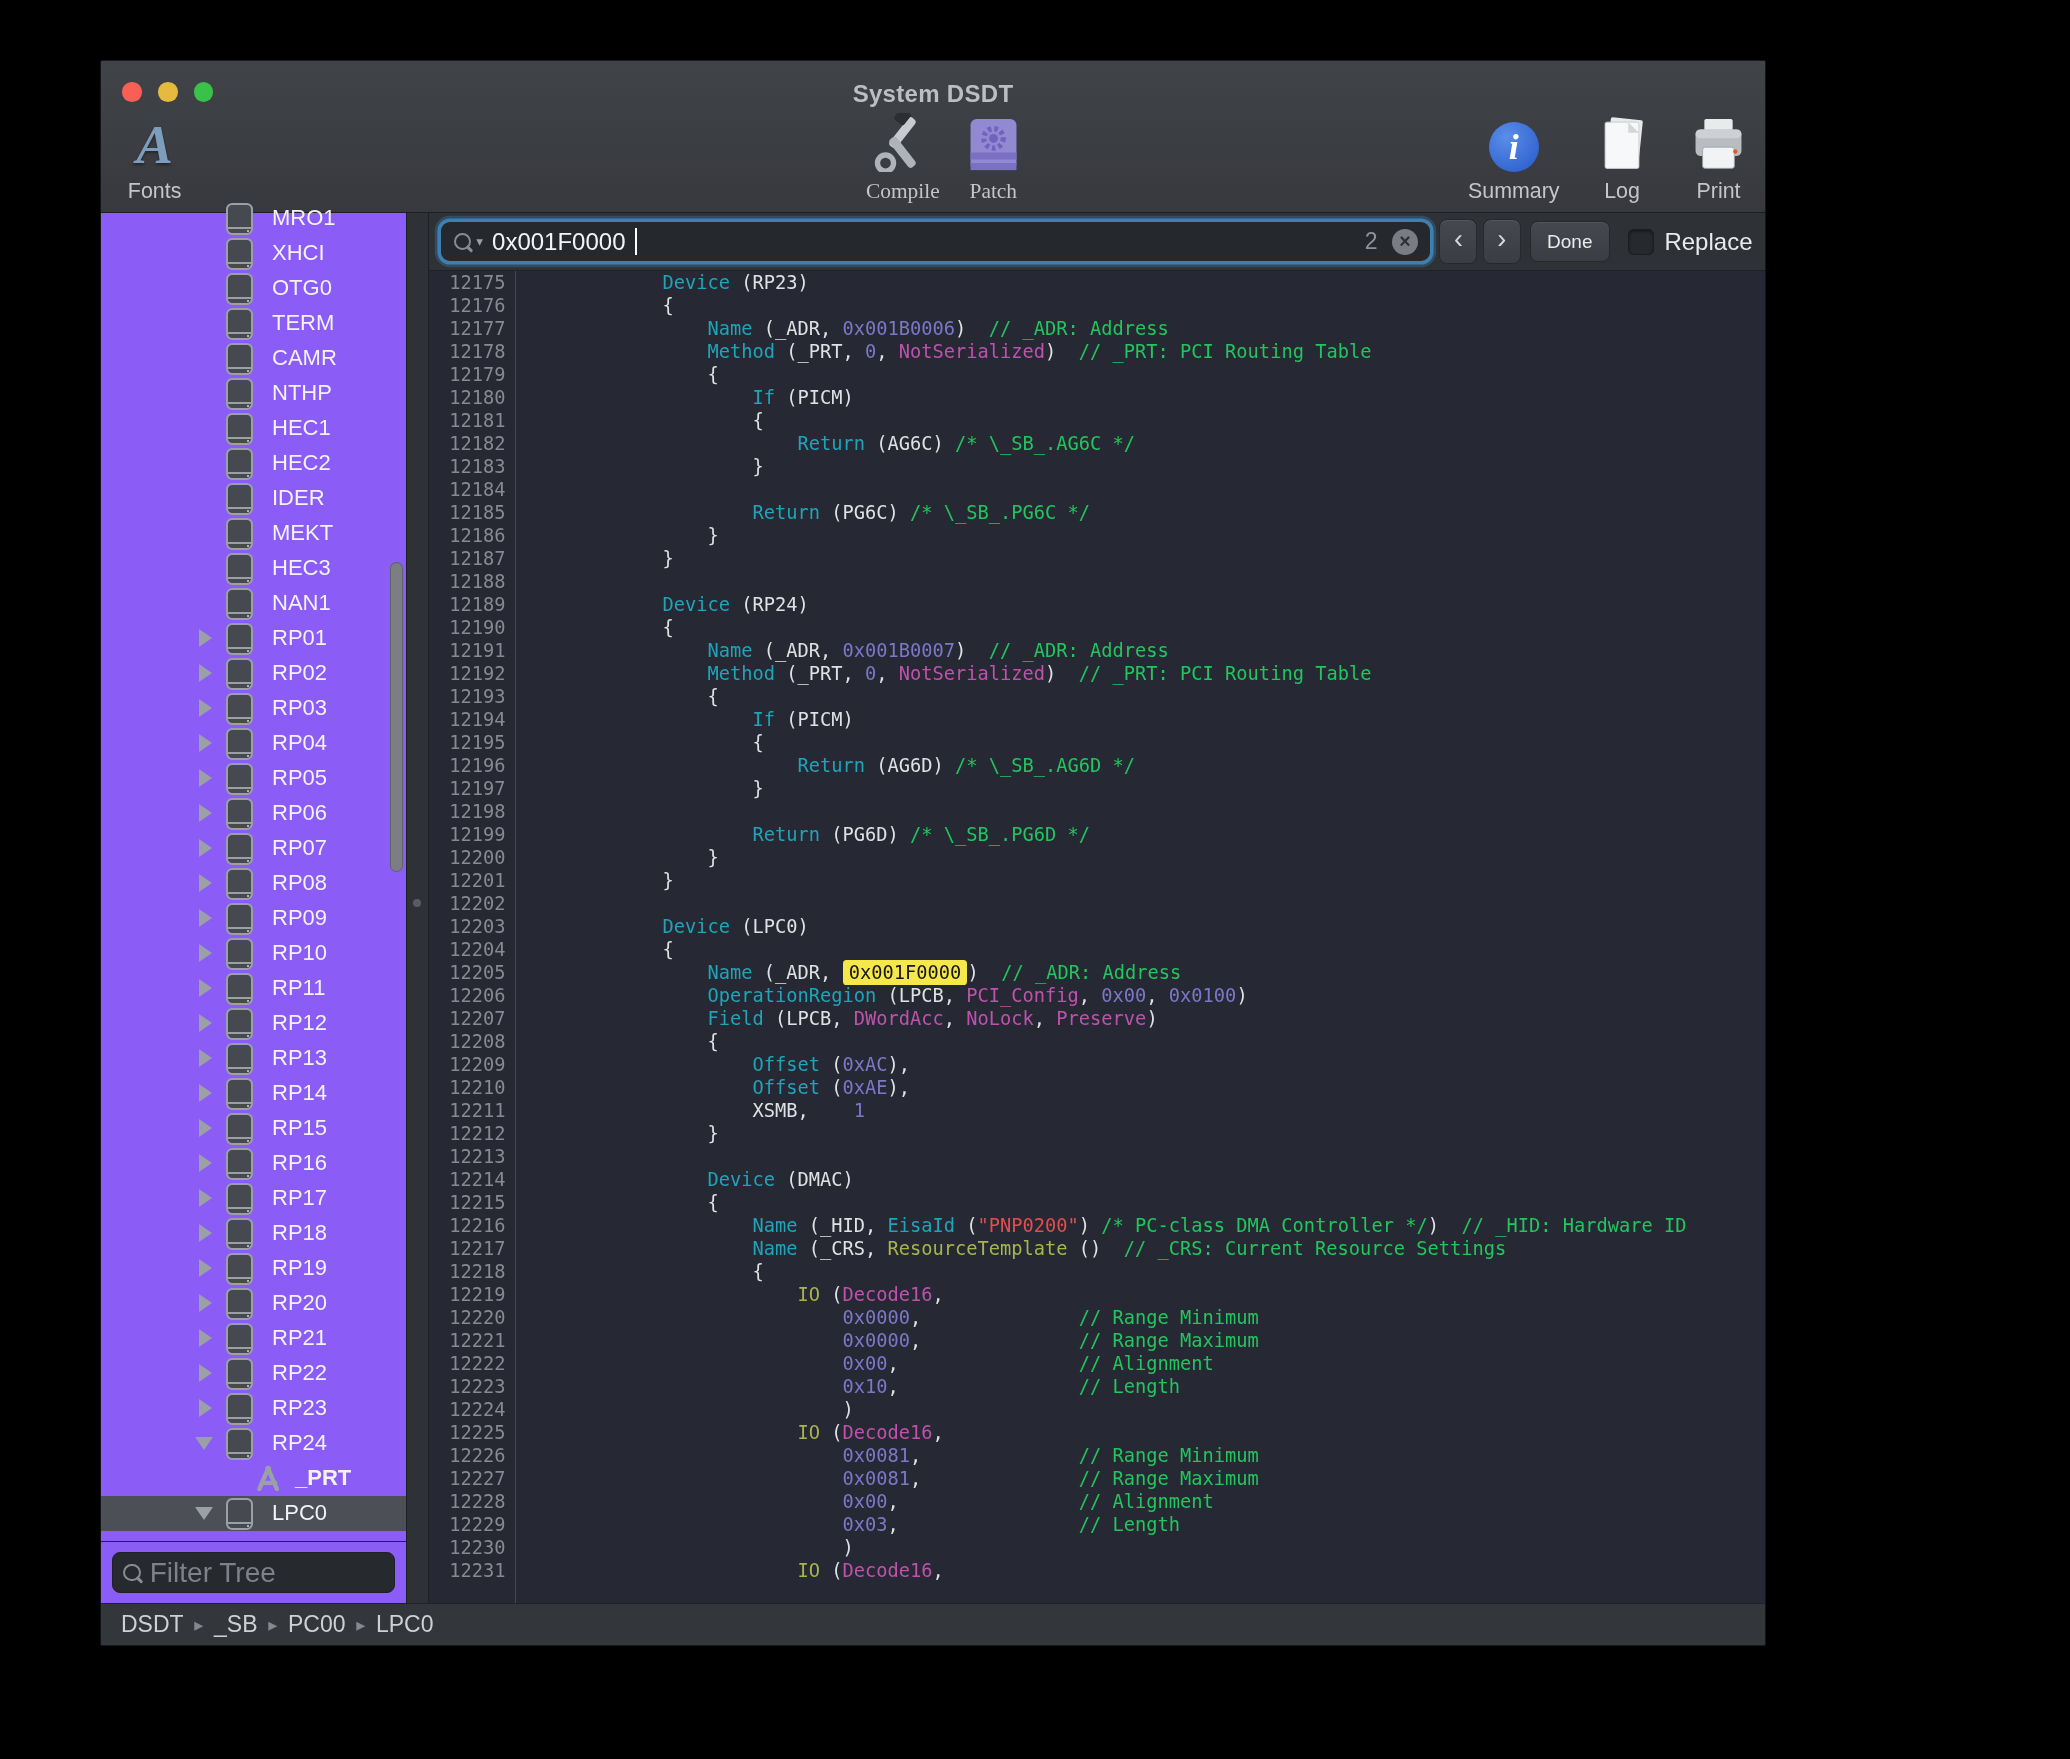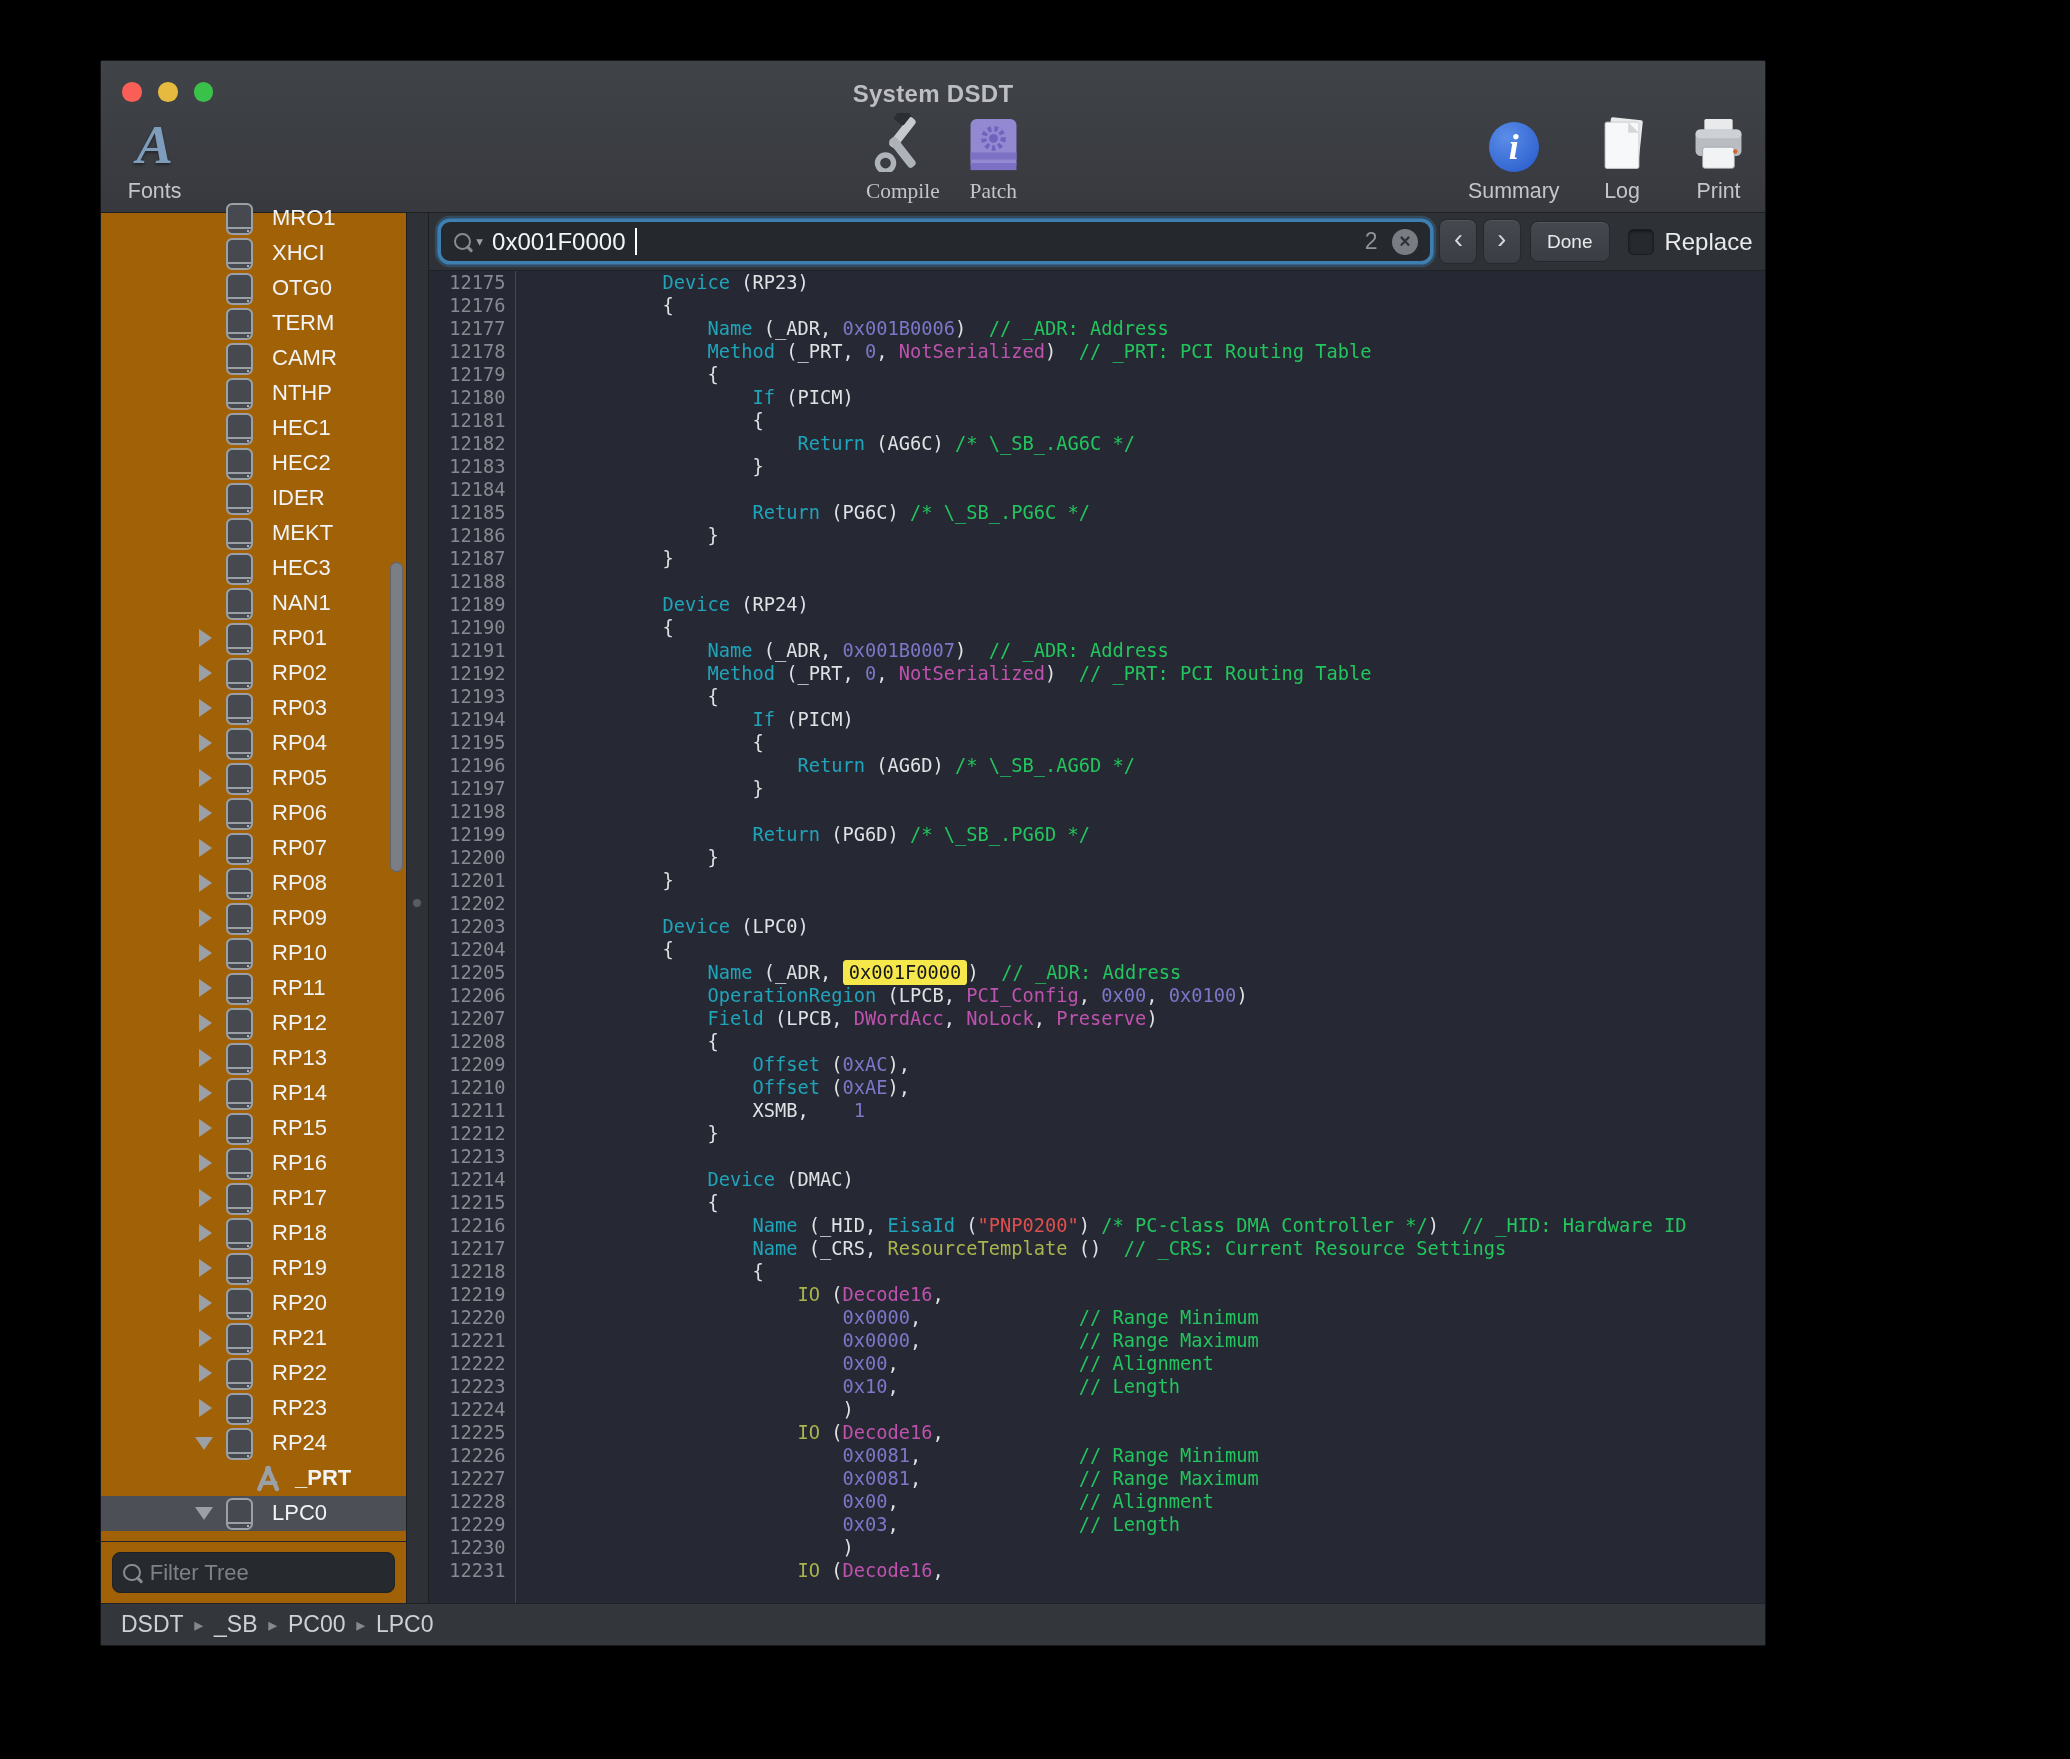--- a/index.html
+++ b/index.html
@@ -39,40 +39,40 @@
   .icn{height:59px;display:flex;align-items:flex-end;justify-content:center;}
   .fonts-a{font-family:"Liberation Serif",serif;font-style:italic;font-weight:bold;
     font-size:55px;line-height:55px;color:#7e9cbc;text-shadow:0 1.8px 2.7px rgba(0,0,0,.4);}
   .info-circle{width:50px;height:50px;border-radius:50%;
     background:radial-gradient(circle at 35% 30%,#5b8de8,#2558c9);
     color:#fff;font-family:"Liberation Serif",serif;font-style:italic;font-weight:bold;
     font-size:36px;display:flex;align-items:center;justify-content:center;}
   
   .content{flex:1;display:flex;min-height:0;}
   
-  .sidebar{width:305px;flex:0 0 305px;background:#a16207;display:flex;flex-direction:column;position:relative;}
+  .sidebar{width:305px;flex:0 0 305px;background:#8b5cf6;display:flex;flex-direction:column;position:relative;}
   .tree{flex:1;overflow:hidden;margin-top:-12.5px;position:relative;}
   .srow{height:35px;position:relative;display:flex;align-items:center;white-space:nowrap;}
   .srow.sel{background:#4c5056;}
   .tri{position:absolute;left:98px;width:0;height:0;border-style:solid;}
   .tri.collapsed{border-width:9px 0 9px 13.4px;border-color:transparent transparent transparent #9aa0a6;}
   .tri.expanded{border-width:13.4px 9px 0 9px;border-color:#9aa0a6 transparent transparent transparent;left:94px;}
   .dev{position:absolute;left:125px;top:2.7px;width:23px;height:28px;border:2.7px solid #9aa0a6;
     border-radius:6.2px;background:#46494f;}
   .dev::after{content:"";position:absolute;left:-0.9px;right:-0.9px;bottom:4.5px;border-top:2.7px solid #9aa0a6;}
   .dev::before{content:"";position:absolute;right:1.8px;bottom:0.9px;width:2.7px;height:2.7px;border-radius:50%;background:#d2d5d9;}
   .methicon{position:absolute;left:153px;top:3.6px;}
   .slabel{margin-left:171px;font-size:22px;font-weight:500;color:#f2f3f5;}
   .srow.child .slabel{margin-left:194px;font-weight:bold;}
   .sb-scroll{position:absolute;right:2.7px;top:349px;width:13.4px;height:310px;border-radius:7.1px;
     background:#7b7e84;box-shadow:inset 0 0 0 0.9px #5e6166;}
   .filterbar{flex:0 0 61px;border-top:1.8px solid #24262b;display:flex;align-items:center;padding:0 10.7px;}
   .filterfield{flex:1;height:39px;border-radius:8px;background:#26292e;border:1.8px solid #1e2125;
     display:flex;align-items:center;padding:0 10.7px;gap:9px;}
-  .filterfield .ph{font-size:22px;color:#7e8187;}
+  .filterfield .ph{font-size:28px;color:#7e8187;}
   .mag{width:13.4px;height:13.4px;border:2.7px solid #888b91;border-radius:50%;position:relative;flex:0 0 auto;}
   .mag::after{content:"";position:absolute;width:2.7px;height:8px;background:#888b91;
     transform:rotate(-45deg);left:12.5px;top:10.7px;border-radius:1.8px;}
   
   .splitter{width:20.5px;flex:0 0 20.5px;background:#2e3136;border-left:1.8px solid #1d1f23;
     border-right:1.8px solid #1d1f23;position:relative;}
   .splitter .dot{position:absolute;left:50%;top:686px;transform:translateX(-50%);
     width:8px;height:8px;border-radius:50%;background:#595d63;}
   
   .editor{flex:1;display:flex;flex-direction:column;min-width:0;}

